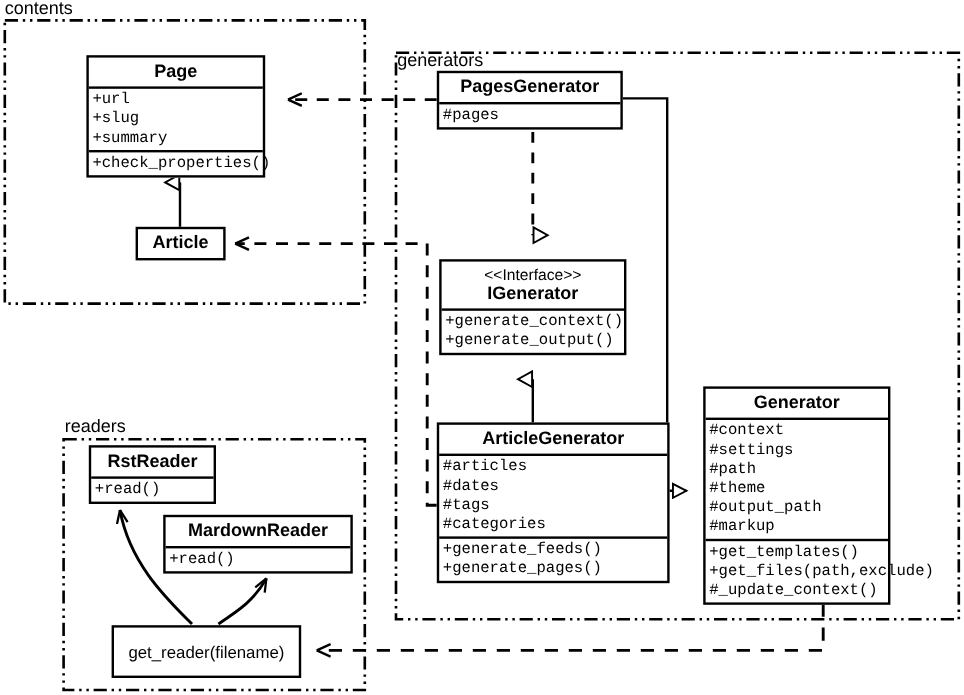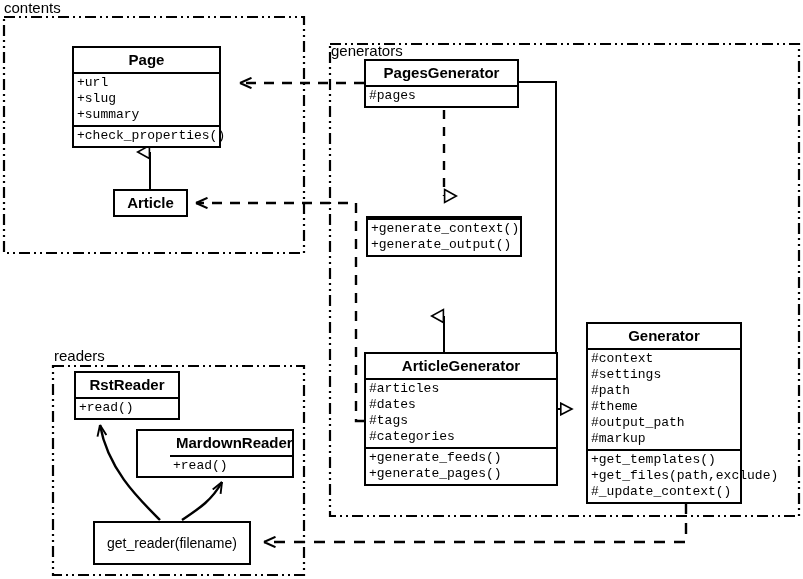--- a/index.html
+++ b/index.html
@@ -185,20 +185,24 @@
   </div>
 
   <div class="cls" style="left:364px; top:59px; width:155px;">
     <div class="row-title">PagesGenerator</div>
     <div class="compartment">
       <div class="member">#pages</div>
     </div>
   </div>
 
   <div class="cls" style="left:366px; top:216px; width:156px;">
+    <div class="row-title">
+      <span class="stereo">&lt;&lt;Interface&gt;&gt;</span>
+      <span>IGenerator</span>
+    </div>
     <div class="compartment">
       <div class="member">+generate_context()</div>
       <div class="member">+generate_output()</div>
     </div>
   </div>
 
   <div class="cls" style="left:364px; top:352px; width:194px;">
     <div class="row-title">ArticleGenerator</div>
     <div class="compartment">
       <div class="member">#articles</div>
@@ -229,21 +233,21 @@
     </div>
   </div>
 
   <div class="cls" style="left:74px; top:371px; width:106px;">
     <div class="row-title">RstReader</div>
     <div class="compartment">
       <div class="member">+read()</div>
     </div>
   </div>
 
-  <div class="cls" style="left:136px; top:429px; width:158px;padding-left:32px;">
+  <div class="cls" style="left:136px; top:429px; width:158px;">
     <div class="row-title">MardownReader</div>
     <div class="compartment">
       <div class="member">+read()</div>
     </div>
   </div>
 
   <div class="fnbox" style="left:93px; top:521px; width:158px; height:44px;justify-content:center;">
     <span class="fnlabel">get_reader(filename)</span>
   </div>
 

